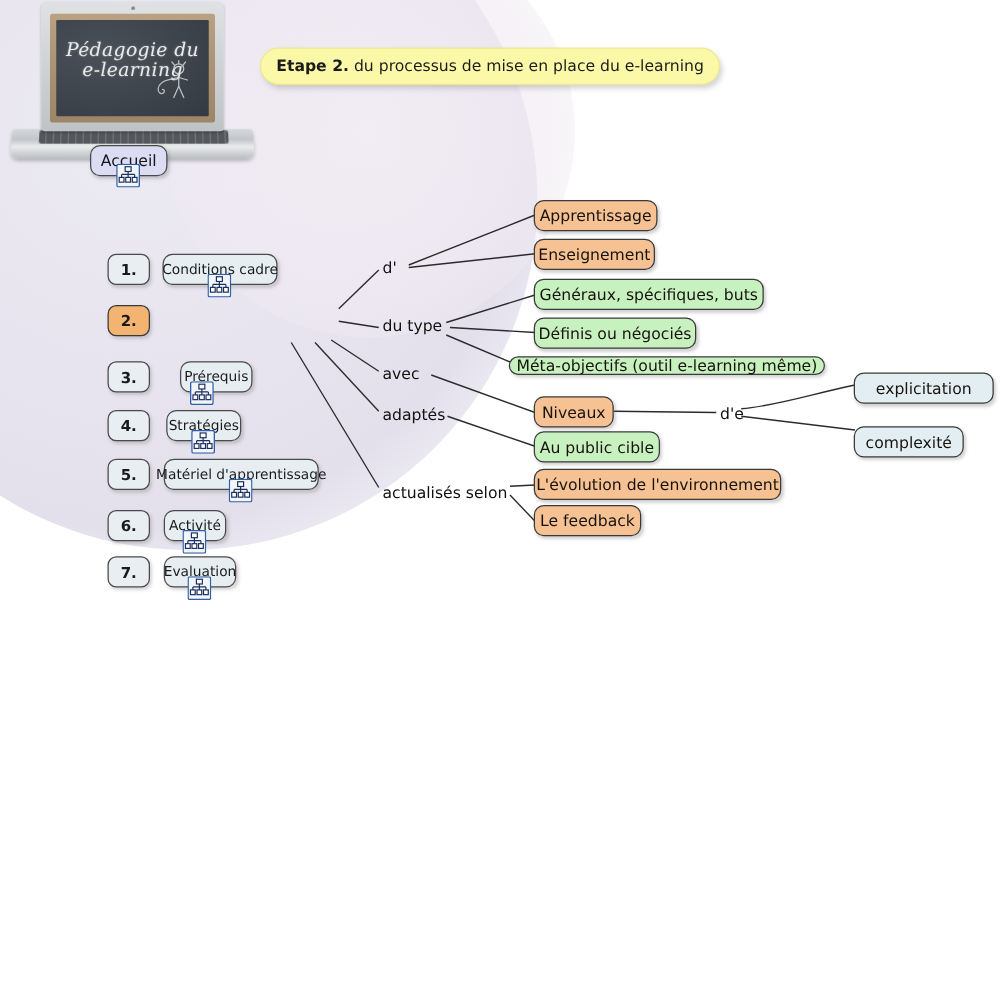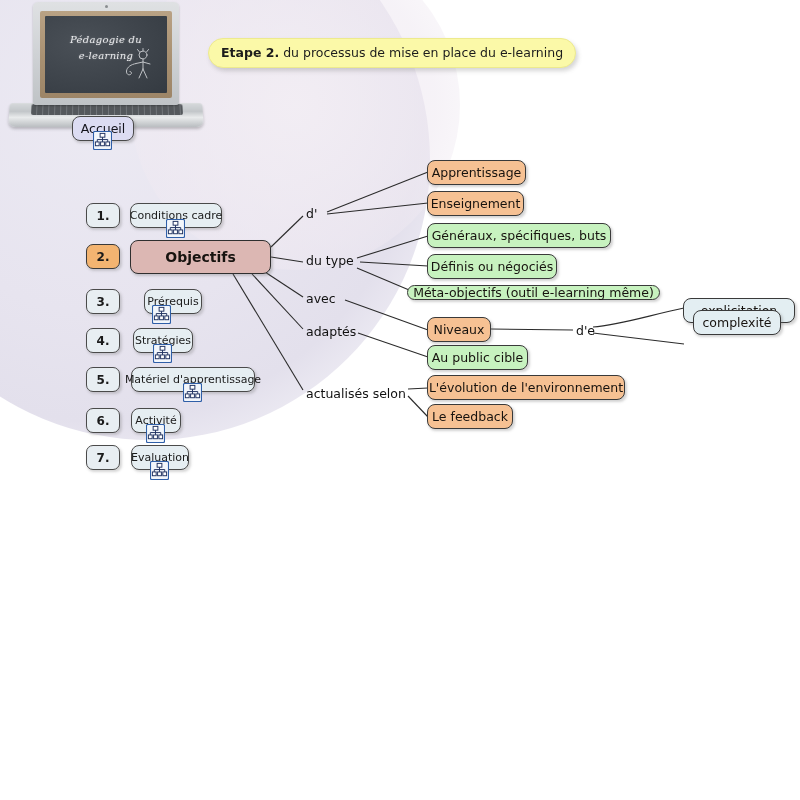--- a/index.html
+++ b/index.html
@@ -48,21 +48,21 @@
       radial-gradient(ellipse at 30% 35%, #4a5057 0%, #3e444b 55%, #343a41 100%);
     border-radius:1px;
     overflow:hidden;
   }
   .board-text{
     position:absolute;left:0;right:0;top:16px;
     text-align:center;
     color:#e9eaec;
     font-family:"DejaVu Serif","Liberation Serif",serif;
     font-style:italic;
-    font-size:10px;
+    font-size:15px;
     line-height:16px;
     letter-spacing:0.3px;
     text-shadow:0 0 2px rgba(255,255,255,0.35);
   }
   .stick{position:absolute;right:14px;bottom:12px;opacity:.8;}
   .base{
     position:absolute;left:3px;top:103px;width:194px;height:24px;
     background:linear-gradient(180deg,#d6d9db 0%,#c2c6c9 35%,#e9ebec 60%,#b9bdc0 100%);
     border-radius:3px 3px 7px 7px;
     box-shadow:0 2px 3px rgba(0,0,0,0.22);
@@ -245,23 +245,20 @@
     <rect x="7.5" y="2.5" width="5" height="4" fill="#ffffff" stroke="#1d2f5e" stroke-width="1"></rect>
     <path d="M10 6.5 L10 9 M4.5 9 L15.5 9 M4.5 9 L4.5 11.5 M10 9 L10 11.5 M15.5 9 L15.5 11.5" stroke="#1d2f5e" stroke-width="1" fill="none"></path>
     <rect x="2.5" y="11.5" width="4" height="4" fill="#ffffff" stroke="#1d2f5e" stroke-width="1"></rect>
     <rect x="8" y="11.5" width="4" height="4" fill="#ffffff" stroke="#1d2f5e" stroke-width="1"></rect>
     <rect x="13.5" y="11.5" width="4" height="4" fill="#ffffff" stroke="#1d2f5e" stroke-width="1"></rect>
   </svg>
 
   <div class="step-badge active" style="left:86px;top:244px;">
     <span>2.</span>
   </div>
-  <div class="node rose" style="left:130px;top:240px;width:141px;height:34px;">
-    <span>Objectifs</span>
-  </div>
 
   <div class="step-badge" style="left:86px;top:289px;">
     <span>3.</span>
   </div>
   <div class="step-box" style="left:144px;top:289px;width:58px;">
     <span>Prérequis</span>
   </div>
   <svg class="sitemap-ico" style="left:152px;top:305px;" viewBox="0 0 20 20">
     <rect x="0.5" y="0.5" width="19" height="19" rx="1.5" fill="#f2f6fb" stroke="#2f5fa8" stroke-width="1.2"></rect>
     <rect x="7.5" y="2.5" width="5" height="4" fill="#ffffff" stroke="#1d2f5e" stroke-width="1"></rect>
@@ -362,17 +359,17 @@
   <div class="node orange" style="left:427px;top:375px;width:198px;height:25px;">
     <span>L'évolution de l'environnement</span>
   </div>
   <div class="node orange" style="left:427px;top:404px;width:86px;height:25px;">
     <span>Le feedback</span>
   </div>
 
   <div class="node blue" style="left:683px;top:298px;width:112px;height:25px;">
     <span>explicitation</span>
   </div>
-  <div class="node blue" style="left:683px;top:310px;width:88px;height:25px;margin-left:10px;">
+  <div class="node blue" style="left:683px;top:341px;width:88px;height:25px;">
     <span>complexité</span>
   </div>
 
 </div>
 
 </body></html>

